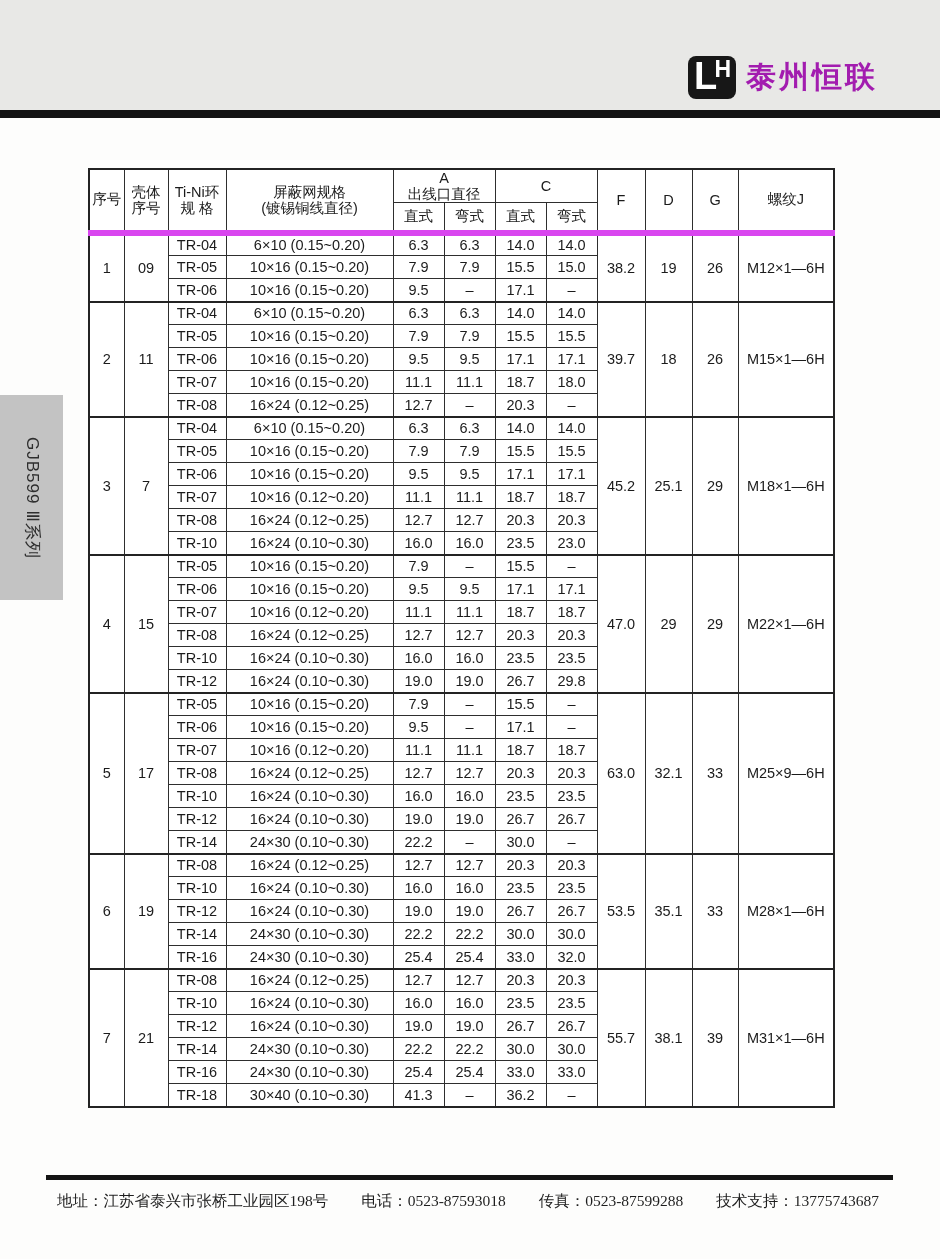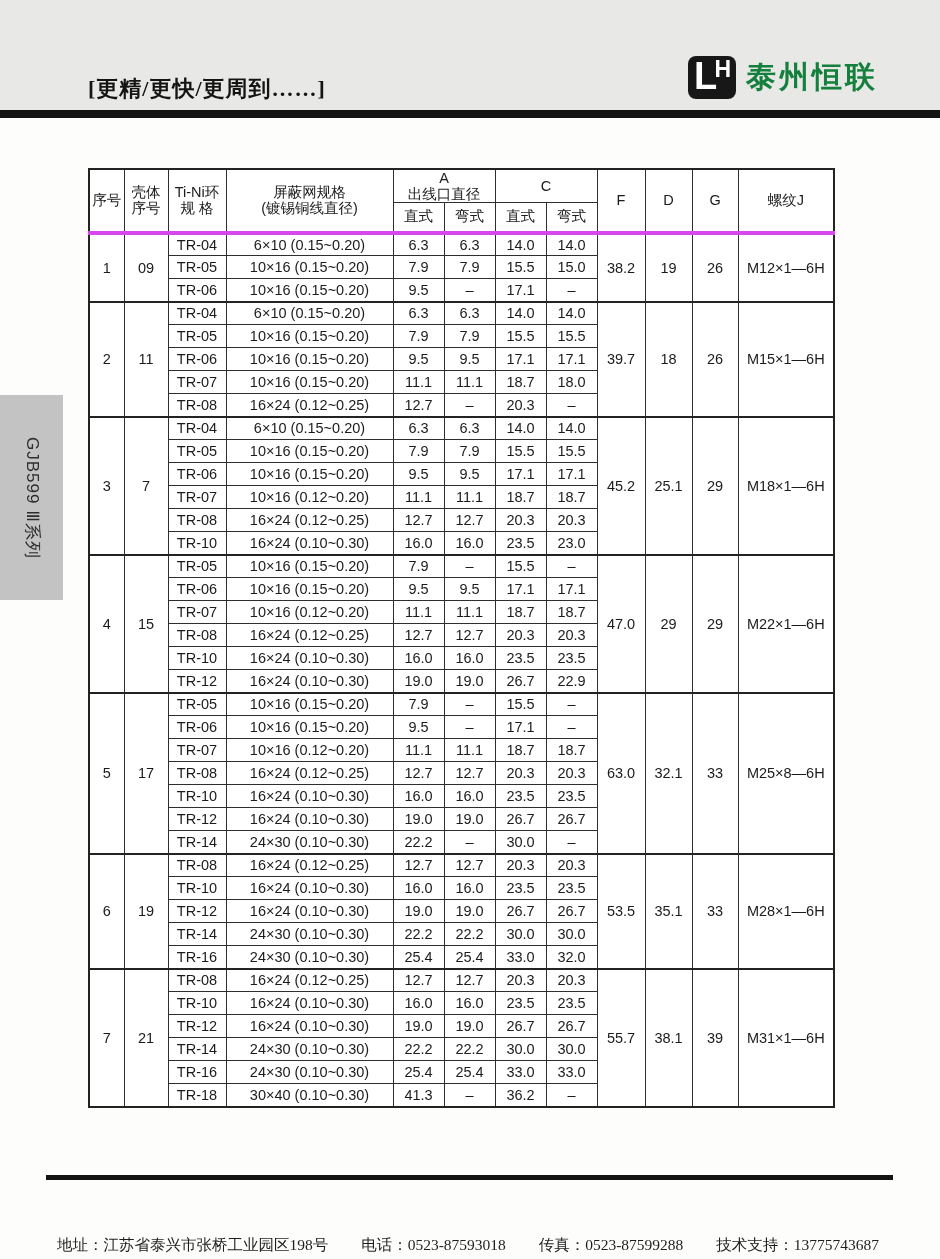--- a/index.html
+++ b/index.html
@@ -27,21 +27,21 @@
   .logo-l {
     position:absolute; left:6px; top:-1px; color:#ffffff;
     font-size:38px; font-weight:bold; line-height:43px; font-family:"Liberation Sans",sans-serif;
   }
   .logo-h {
     position:absolute; right:5px; top:-2px; color:#ffffff;
     font-size:23px; font-weight:bold; line-height:30px; font-family:"Liberation Sans",sans-serif;
   }
   .brand-name {
     margin-left:10px; font-size:30px; font-weight:bold; letter-spacing:3px;
-    color:#15803d; white-space:nowrap;
+    color:#a21caf; white-space:nowrap;
   }
   .band-rule { position:absolute; left:0; top:110px; width:940px; height:8px; background:#141414; }
 
   
   .side-tab {
     position:absolute; left:0; top:395px; width:63px; height:205px;
     background:#c3c3c3;
   }
   .side-tab span {
     position:absolute; left:50%; top:50%;
@@ -55,41 +55,39 @@
     border-collapse:collapse; table-layout:fixed; width:745px;
     border:2px solid #232323; background:#fff;
   }
   table.spec th, table.spec td {
     border:1px solid #2e2e2e; text-align:center; vertical-align:middle;
     padding:0; font-weight:normal; font-size:14.5px; color:#1b1b1b;
     overflow:hidden; white-space:nowrap;
   }
   thead tr.h1 th { height:32px; }
   thead tr.h2 th { height:30px; }
-  thead tr.h2 th, thead th[rowspan] { border-bottom:4px solid #d946ef; }
+  thead tr.h2 th, thead th[rowspan] { border-bottom:6px solid #d946ef; }
   thead th .ln { display:block; line-height:16px; }
   tbody td { height:23px; }
   tbody tr.group-start td { border-top:2px solid #232323; }
 
   
   .footer-rule { position:absolute; left:46px; top:1175px; width:847px; height:5px; background:#141414; }
   .footer-text {
     position:absolute; left:57px; top:1191px; width:840px;
     font-family:"Liberation Serif", serif; font-size:15.5px; color:#1e1e1e;
     white-space:nowrap;
-    margin-top:44px;
   }
   .footer-text .seg { margin-right:29px; }
   .footer-text .seg:last-child { margin-right:0; }
 </style>
 </head>
 <body>
 
 <div class="band">
-  <div class="tagline">[更精/更快/更周到……]</div>
   <div class="brand">
     <div class="logo-box">
       <span class="logo-l">L</span>
       <span class="logo-h">H</span>
     </div>
     <div class="brand-name">泰州恒联</div>
   </div>
 </div>
 <div class="band-rule"></div>
 
@@ -321,35 +319,35 @@
           <td>16.0</td>
           <td>23.5</td>
           <td>23.5</td>
         </tr>
         <tr>
           <td>TR-12</td>
           <td>16×24 (0.10~0.30)</td>
           <td>19.0</td>
           <td>19.0</td>
           <td>26.7</td>
-          <td>22.9</td>
+          <td>29.8</td>
         </tr>
         <tr class="group-start">
           <td rowspan="7">5</td>
           <td rowspan="7">17</td>
           <td>TR-05</td>
           <td>10×16 (0.15~0.20)</td>
           <td>7.9</td>
           <td>–</td>
           <td>15.5</td>
           <td>–</td>
           <td rowspan="7">63.0</td>
           <td rowspan="7">32.1</td>
           <td rowspan="7">33</td>
-          <td rowspan="7">M25×8—6H</td>
+          <td rowspan="7">M25×9—6H</td>
         </tr>
         <tr>
           <td>TR-06</td>
           <td>10×16 (0.15~0.20)</td>
           <td>9.5</td>
           <td>–</td>
           <td>17.1</td>
           <td>–</td>
         </tr>
         <tr>

